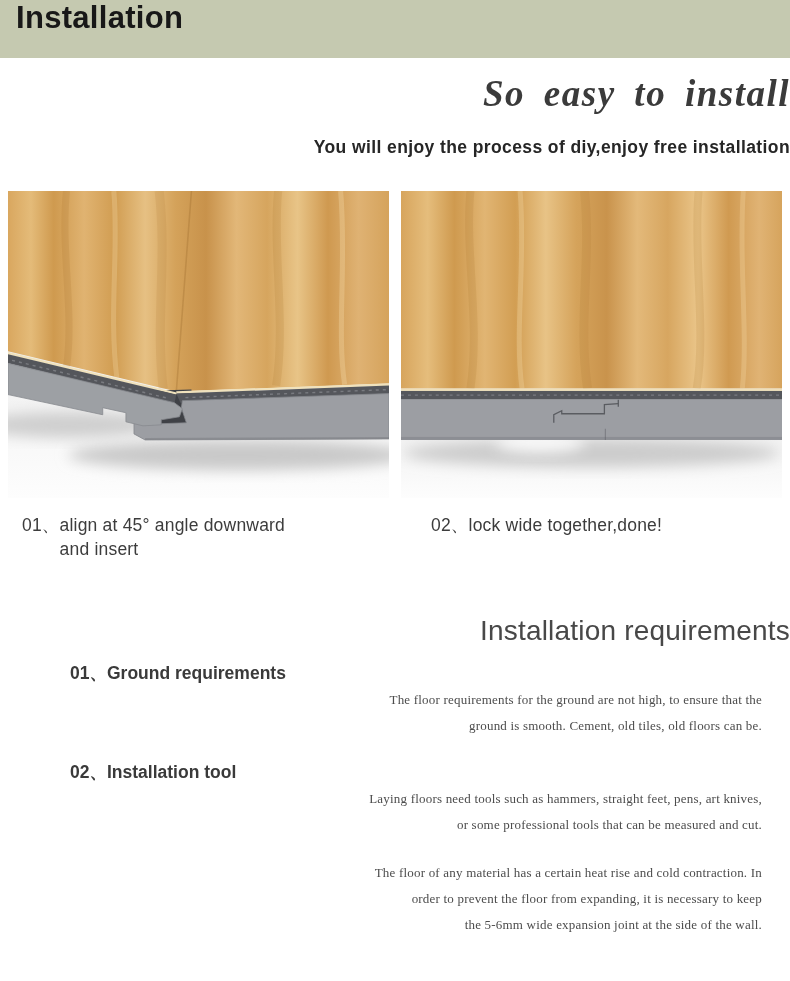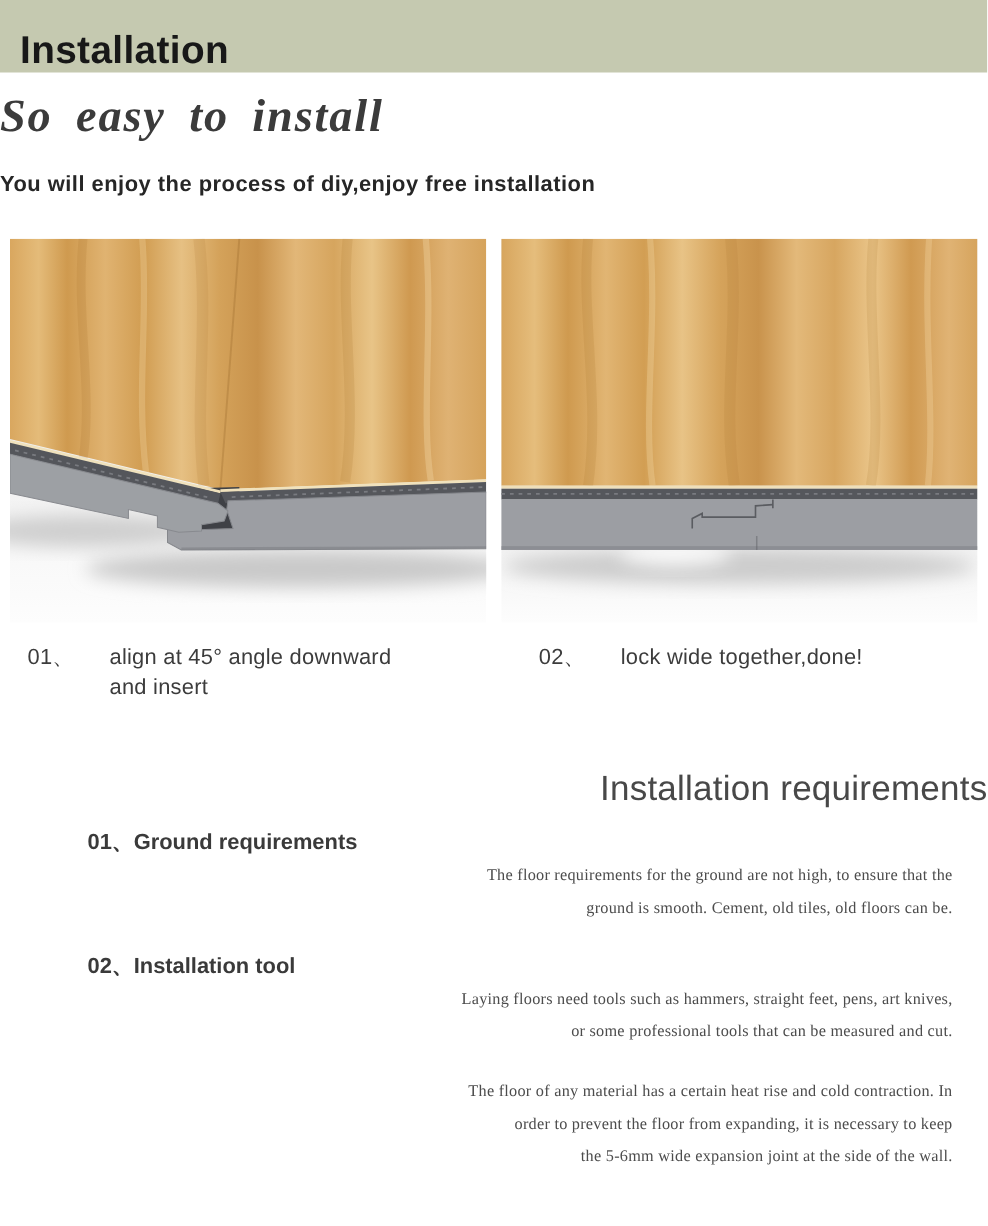--- a/index.html
+++ b/index.html
@@ -3,28 +3,28 @@
 <meta charset="utf-8">
 <style>
   * { margin:0; padding:0; box-sizing:border-box; }
   html,body { background:#ffffff; }
   .page {
     width:790px; height:981px; margin:0 auto; background:#ffffff;
     font-family:"Liberation Sans", sans-serif; overflow:hidden; position:relative;
   }
   
   .band {
-    height:58px; background:#c5c9b0; display:flex; align-items:flex-end;
+    height:58px; background:#c5c9b0; display:flex; align-items:flex-start;
     padding-left:16px;
   }
   .band h1 {
     font-size:31px; font-weight:bold; color:#181818; letter-spacing:0.3px;
   }
   
-  .hero { text-align:left; }
+  .hero { text-align:right; }
   .hero-title {
     margin-top:14px;
     font-family:"Liberation Serif", serif; font-style:italic; font-weight:bold;
     font-size:37px; color:#3b3b3b; letter-spacing:1.5px; word-spacing:8px;
     line-height:44px;
   }
   .hero-sub {
     margin-top:20px; font-size:17.5px; font-weight:bold; color:#262626;
     letter-spacing:0.4px; line-height:22px;
   }
@@ -35,21 +35,21 @@
   }
   .images-row figure { width:100%; height:100%; }
   .images-row svg { width:100%; height:100%; display:block; }
   
   .captions-row {
     margin:17px 8px 0 8px; display:grid; grid-template-columns:1fr 1fr; gap:12px;
     font-size:17.5px; color:#3c3c3c; letter-spacing:0.2px; line-height:24px;
   }
   .caption { display:flex; }
   .caption .num { flex:none; }
-  .caption .cap-text { white-space:pre-line;margin-left:28px; }
+  .caption .cap-text { white-space:pre-line; }
   .caption-1 { padding-left:14px; }
   .caption-2 { padding-left:30px; }
   
   .requirements { margin-top:52px;text-align:right; }
   .req-heading {
     padding-left:19px; font-size:28px; font-weight:400; color:#484848;
     letter-spacing:0.2px; line-height:36px;
   }
   .req-item { margin-top:22px; }
   .req-item.first { margin-top:13px; }

